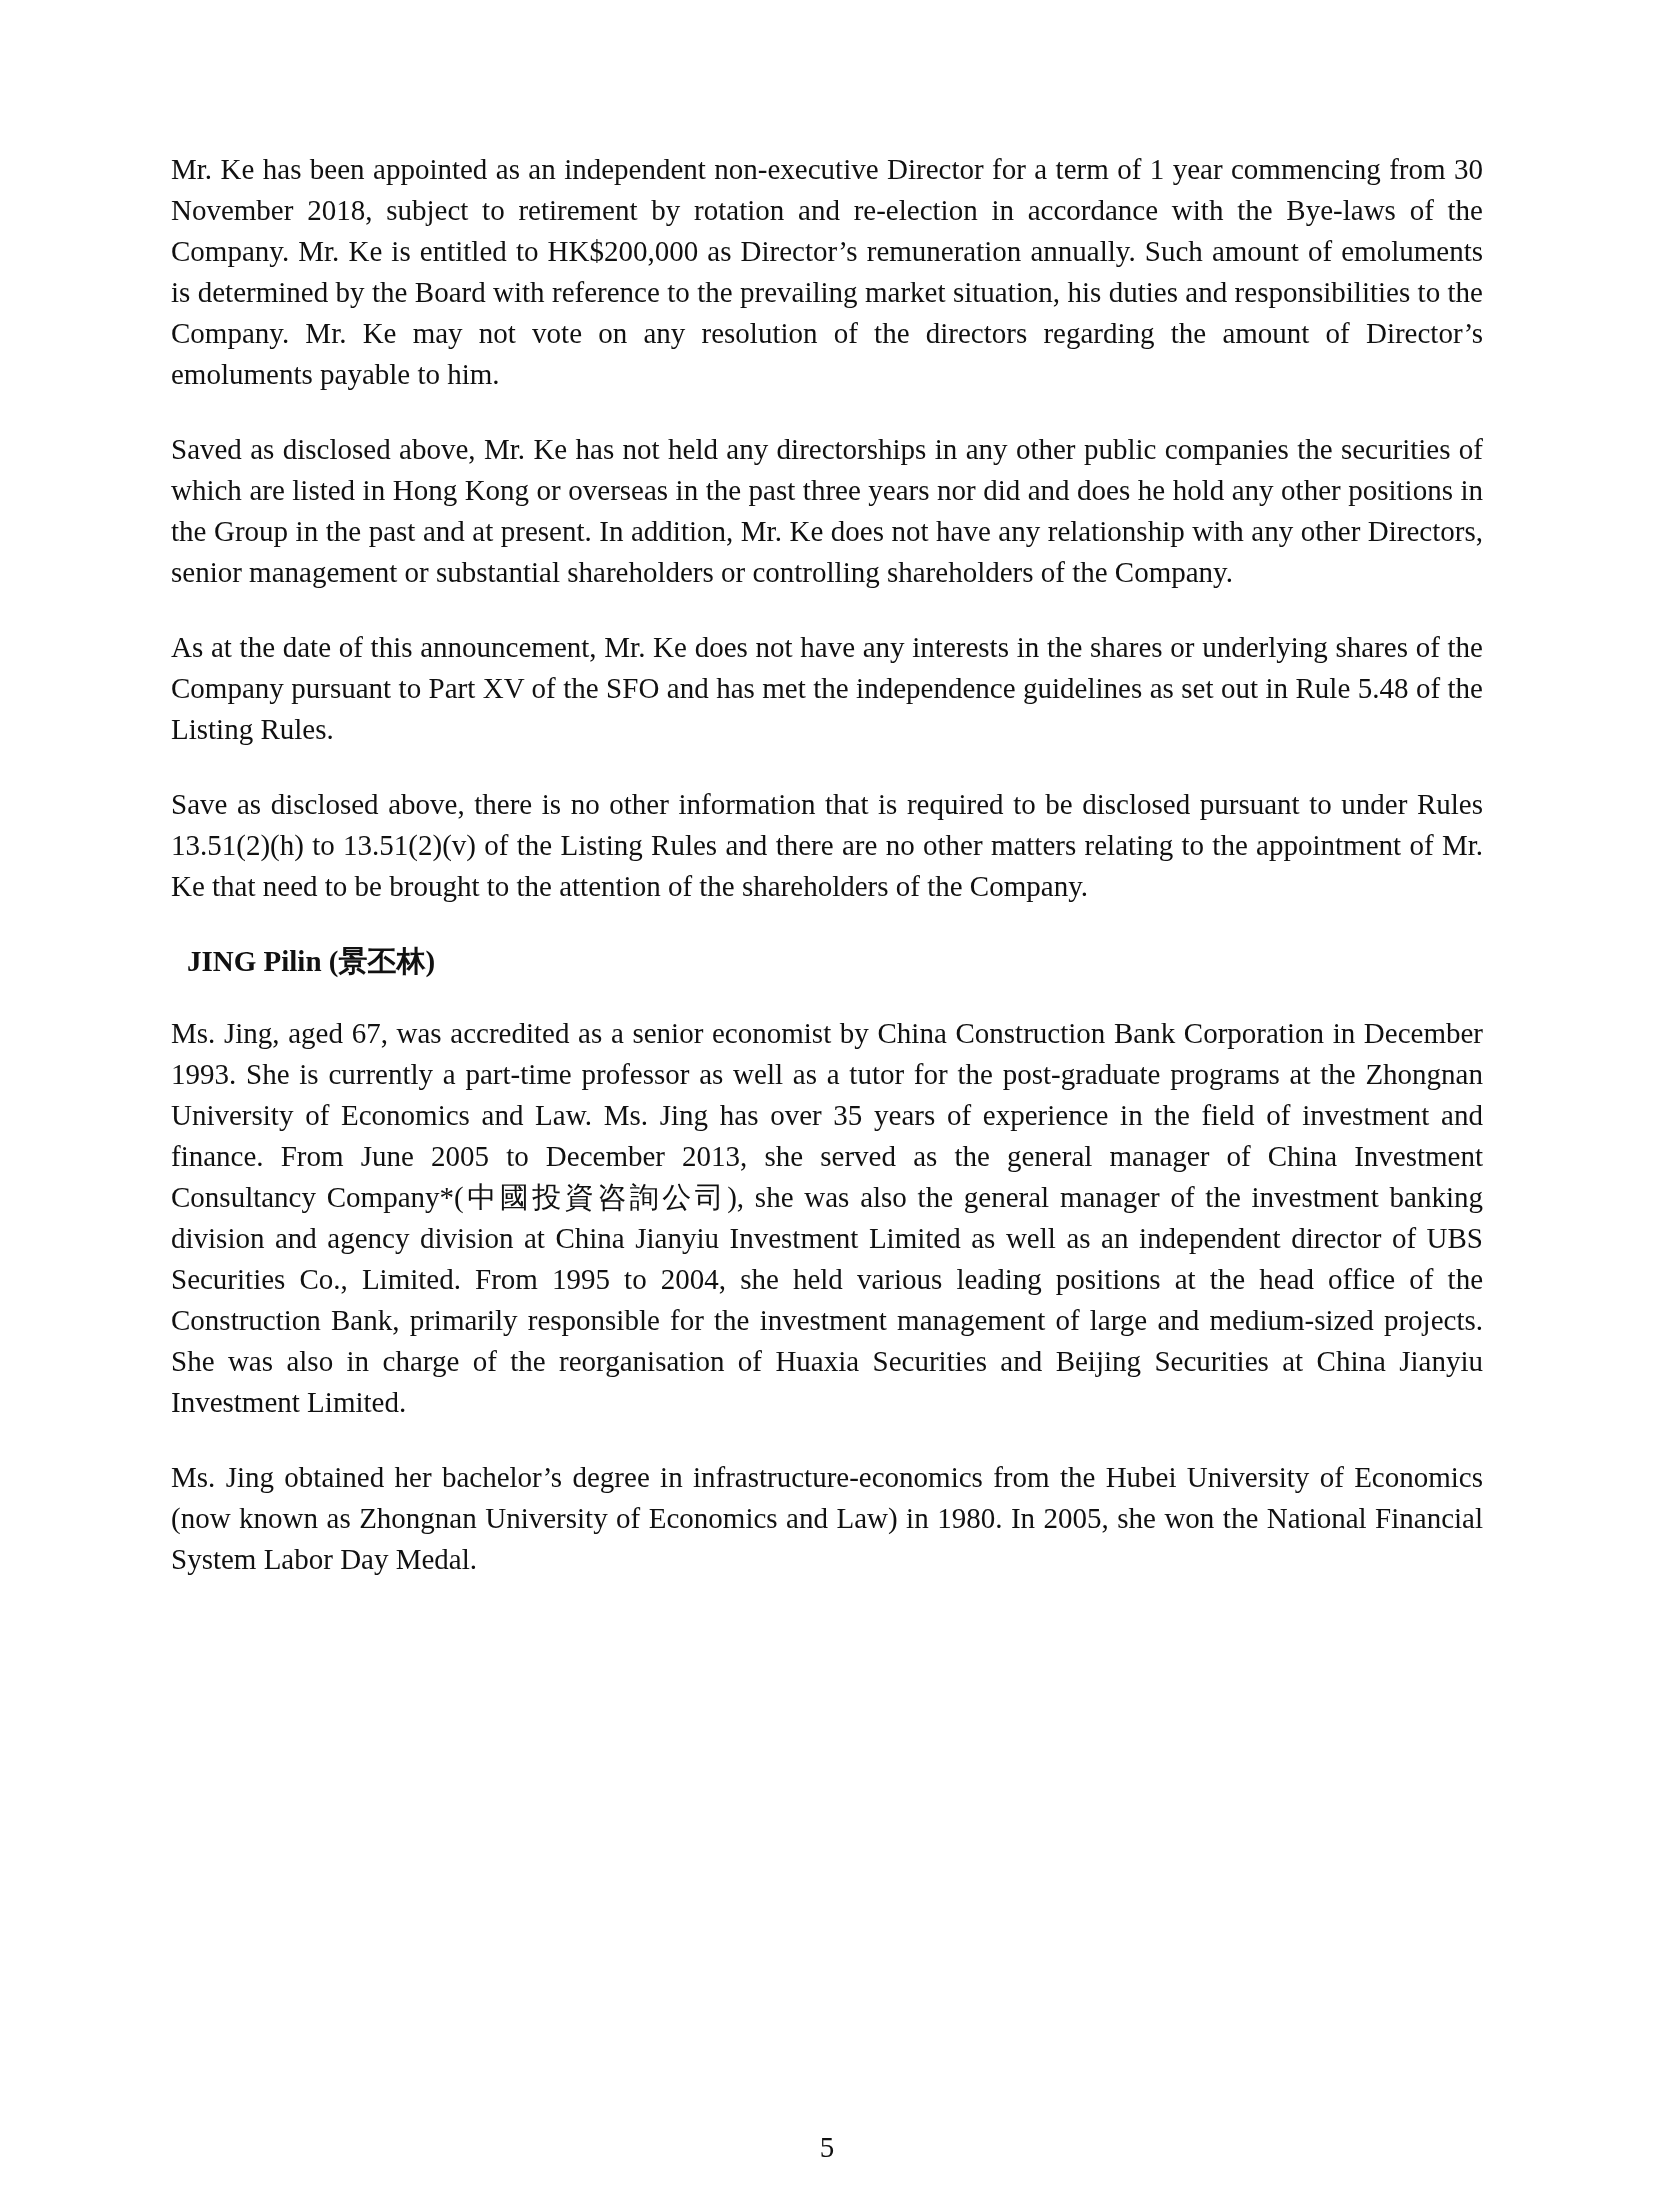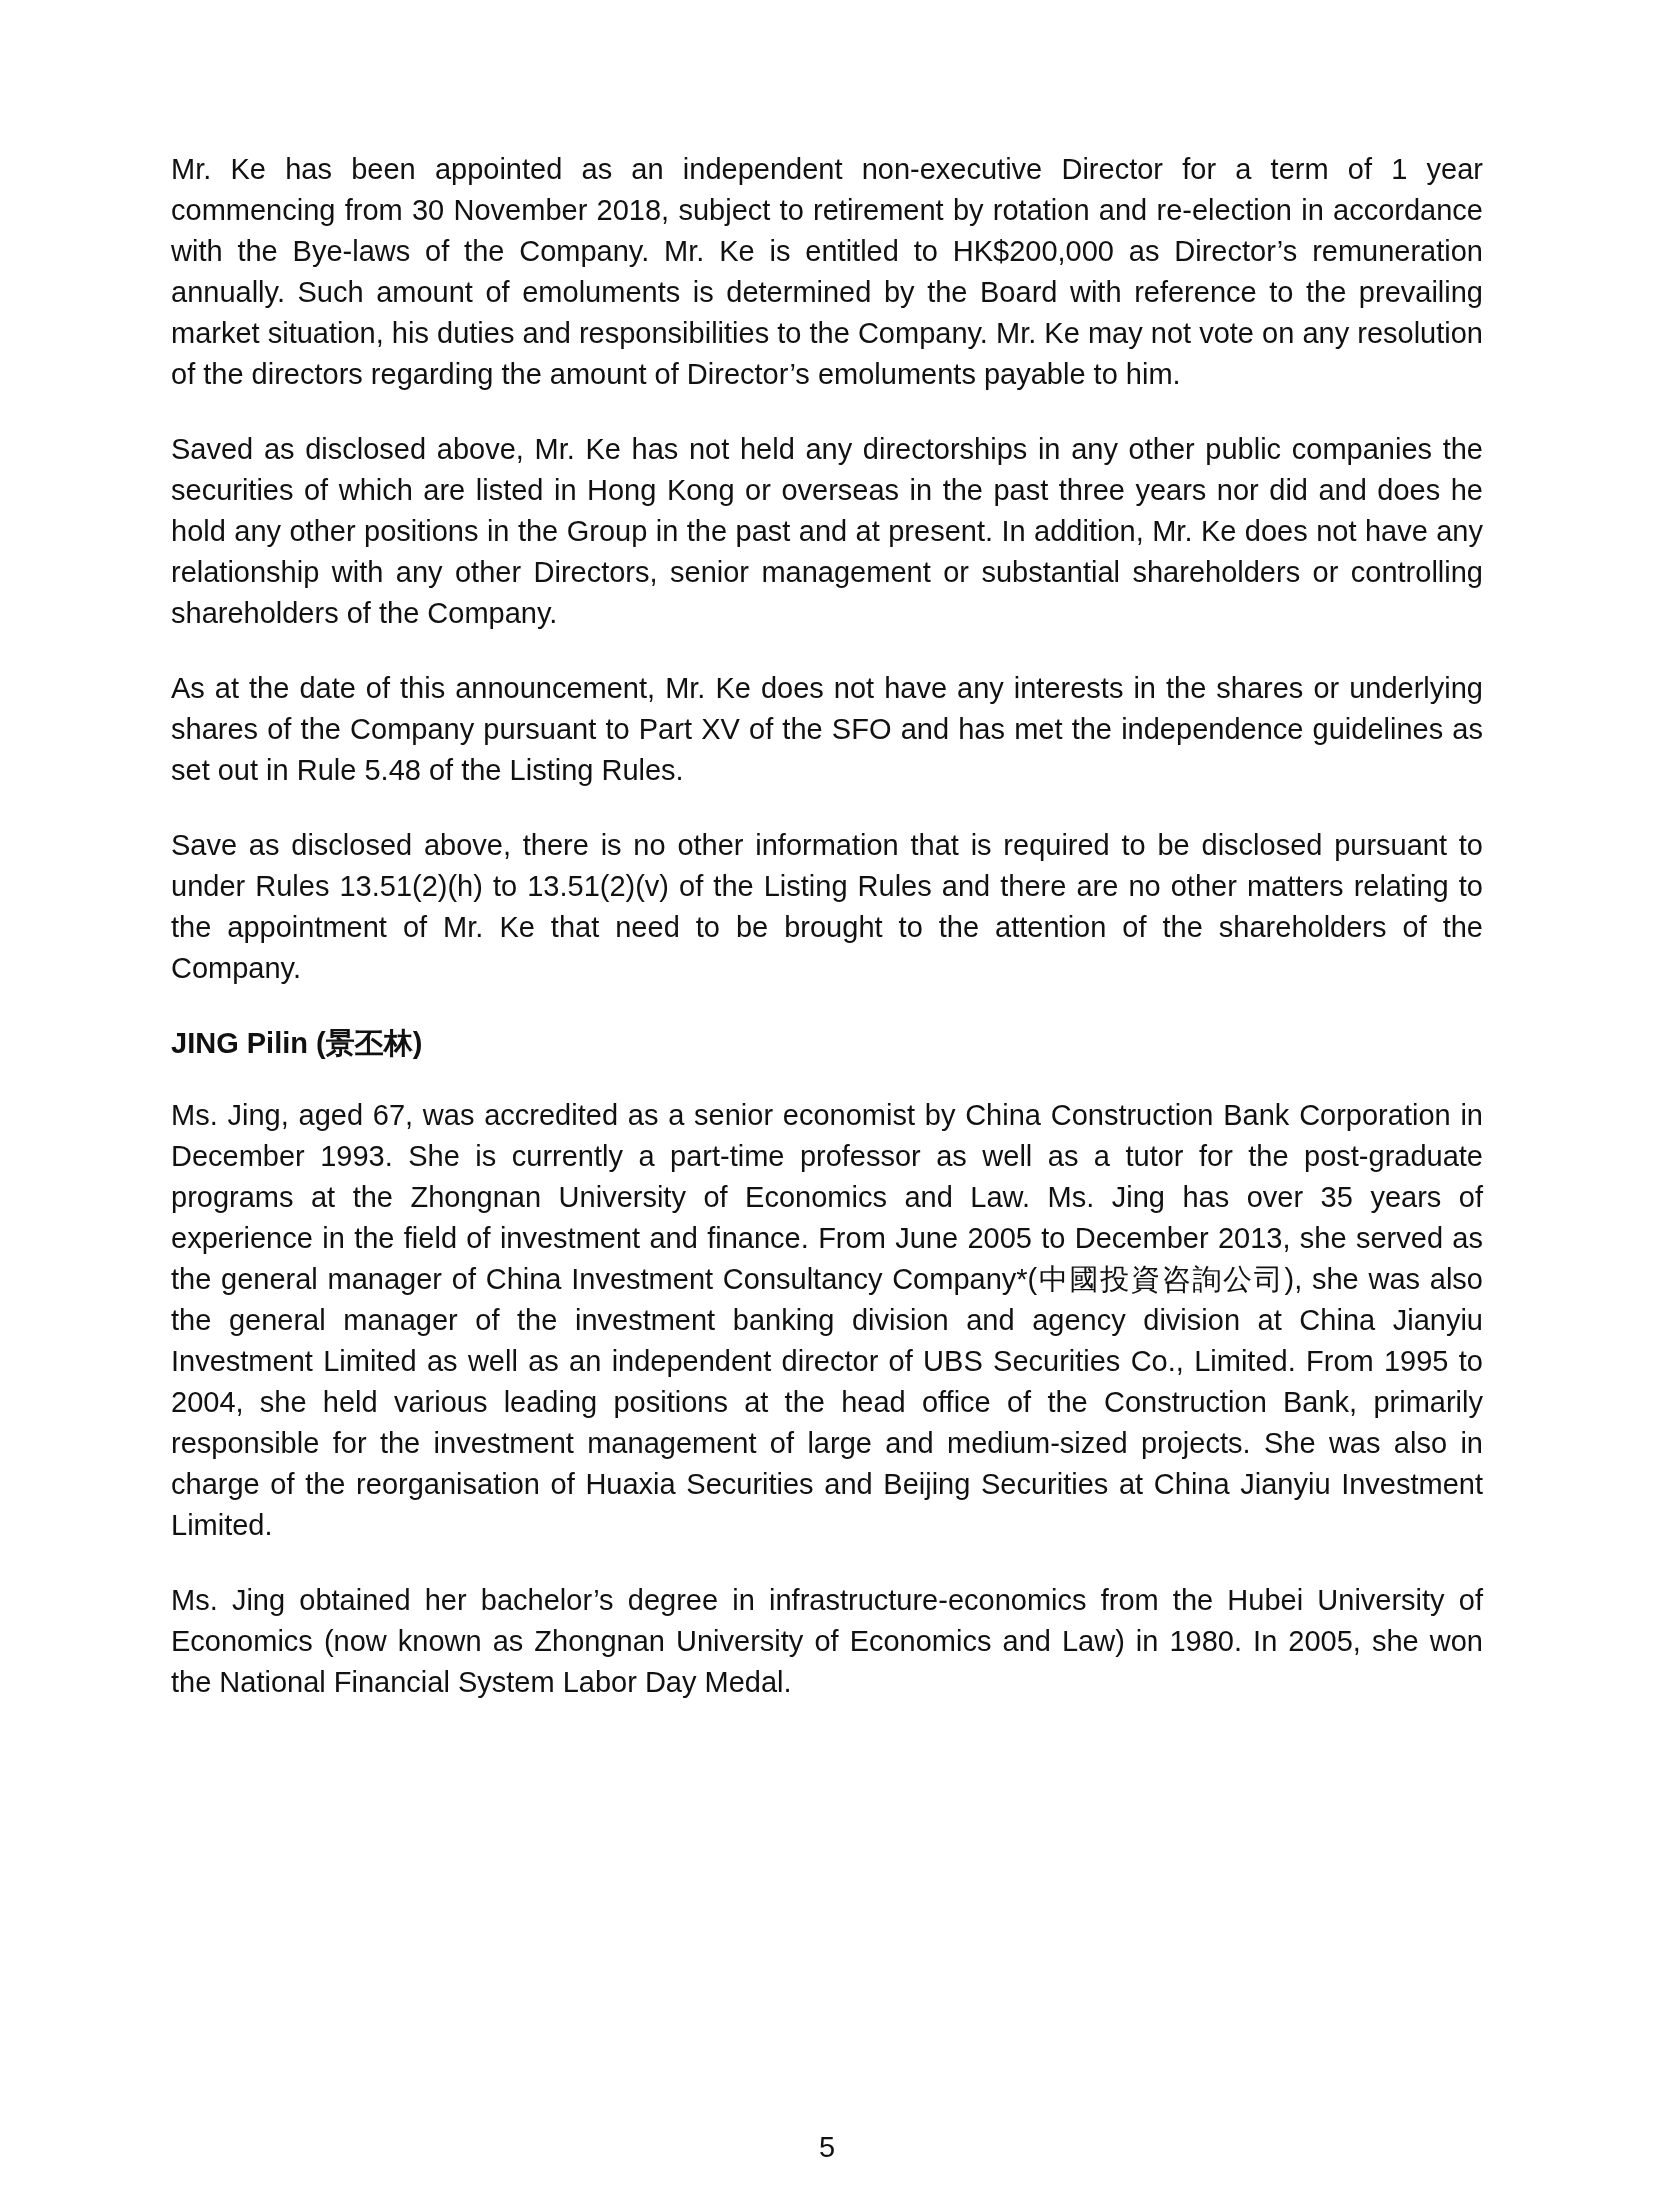--- a/index.html
+++ b/index.html
@@ -6,39 +6,39 @@
     margin: 0;
     padding: 0;
     background: #ffffff;
   }
   .page {
     position: relative;
     width: 1654px;
     height: 2205px;
     background: #ffffff;
     color: #111111;
-    font-family: Liberation Sans, sans-serif;
+    font-family: Liberation Serif, serif;
     overflow: hidden;
   }
   .content {
     position: absolute;
     left: 171px;
     top: 149px;
     width: 1312px;
   }
   .content p {
     margin: 0 0 34px 0;
     font-size: 29px;
     line-height: 41px;
     text-align: justify;
     text-justify: inter-word;
     color: #111111;
   }
   .content h3 {
-    margin: 0 0 31px 0;
+    margin: 0 0 31px 16px;
     font-size: 29px;
     line-height: 41px;
     font-weight: bold;
     text-align: left;
     color: #111111;
   }
   .page-number {
     position: absolute;
     left: 0;
     top: 2127px;

